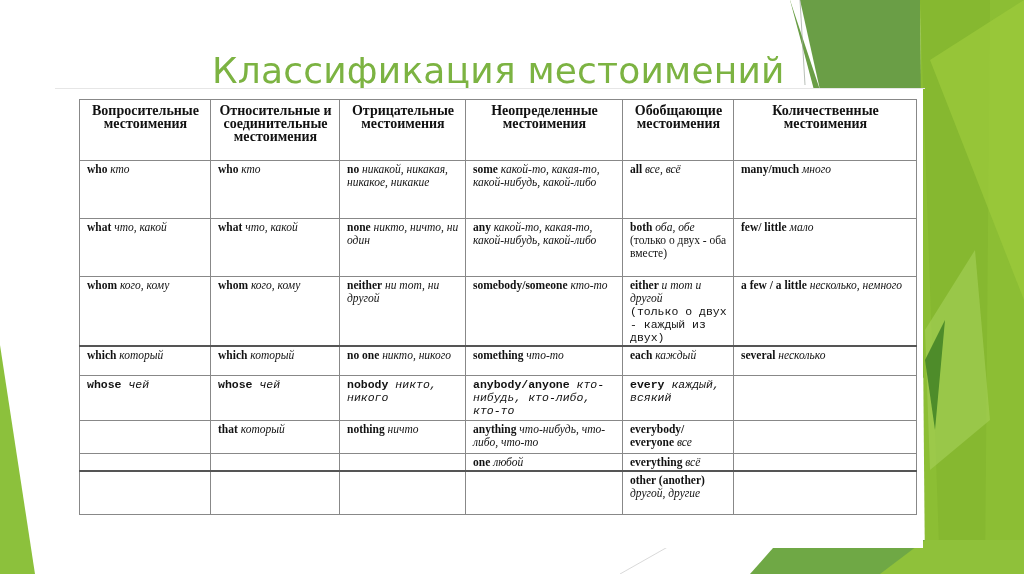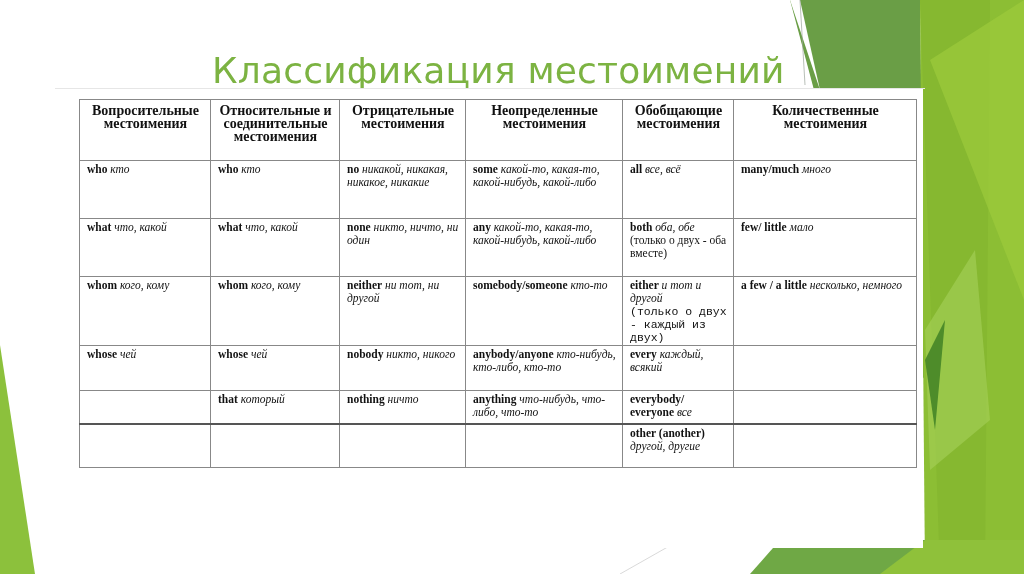--- a/index.html
+++ b/index.html
@@ -101,36 +101,52 @@
         <td><b>few/ little</b> <i>мало</i></td>
       </tr>
       <tr style="height: 56px;">
         <td><b>whom</b> <i>кого, кому</i></td>
         <td><b>whom</b> <i>кого, кому</i></td>
         <td><b>neither</b> <i>ни тот, ни другой</i></td>
         <td><b>somebody/someone</b> <i>кто-то</i></td>
         <td><b>either</b> <i>и тот и другой</i><span style="display: block; font-family: Liberation Mono, monospace;">(только о двух - каждый из двух)</span></td>
         <td><b>a few / a little</b> <i>несколько, немного</i></td>
       </tr>
-      <tr style="height: 45px;">
+      <tr class="thick" style="height: 29px;">
+        <td><b>which</b> <i>который</i></td>
+        <td><b>which</b> <i>который</i></td>
+        <td><b>no one</b> <i>никто, никого</i></td>
+        <td><b>something</b> <i>что-то</i></td>
+        <td><b>each</b> <i>каждый</i></td>
+        <td><b>several</b> <i>несколько</i></td>
+      </tr>
+      <tr style="height: 45px; font-family: Liberation Mono, monospace;">
         <td><b>whose</b> <i>чей</i></td>
         <td><b>whose</b> <i>чей</i></td>
         <td><b>nobody</b> <i>никто, никого</i></td>
         <td><b>anybody/anyone</b> <i>кто-нибудь, кто-либо, кто-то</i></td>
         <td><b>every</b> <i>каждый, всякий</i></td>
         <td><b></b> <i></i></td>
       </tr>
       <tr style="height: 33px;">
         <td><b></b> <i></i></td>
         <td><b>that</b> <i>который</i></td>
         <td><b>nothing</b> <i>ничто</i></td>
         <td><b>anything</b> <i>что-нибудь, что-либо, что-то</i></td>
         <td><b>everybody/ everyone</b> <i>все</i></td>
         <td><b></b> <i></i></td>
       </tr>
+      <tr style="height: 15px;">
+        <td><b></b> <i></i></td>
+        <td><b></b> <i></i></td>
+        <td><b></b> <i></i></td>
+        <td><b>one</b> <i>любой</i></td>
+        <td><b>everything</b> <i>всё</i></td>
+        <td><b></b> <i></i></td>
+      </tr>
       <tr class="thick" style="height: 44px;">
         <td><b></b> <i></i></td>
         <td><b></b> <i></i></td>
         <td><b></b> <i></i></td>
         <td><b></b> <i></i></td>
         <td><b>other (another)</b> <i>другой, другие</i></td>
         <td><b></b> <i></i></td>
       </tr>
     </tbody>
 </table>

